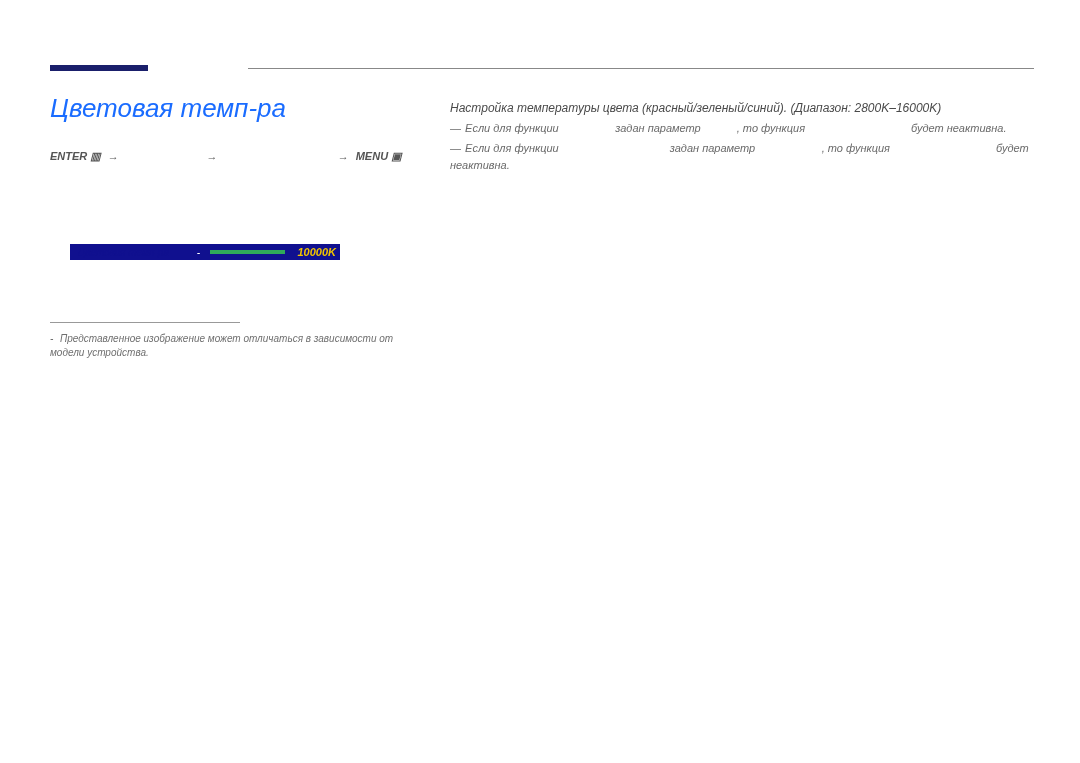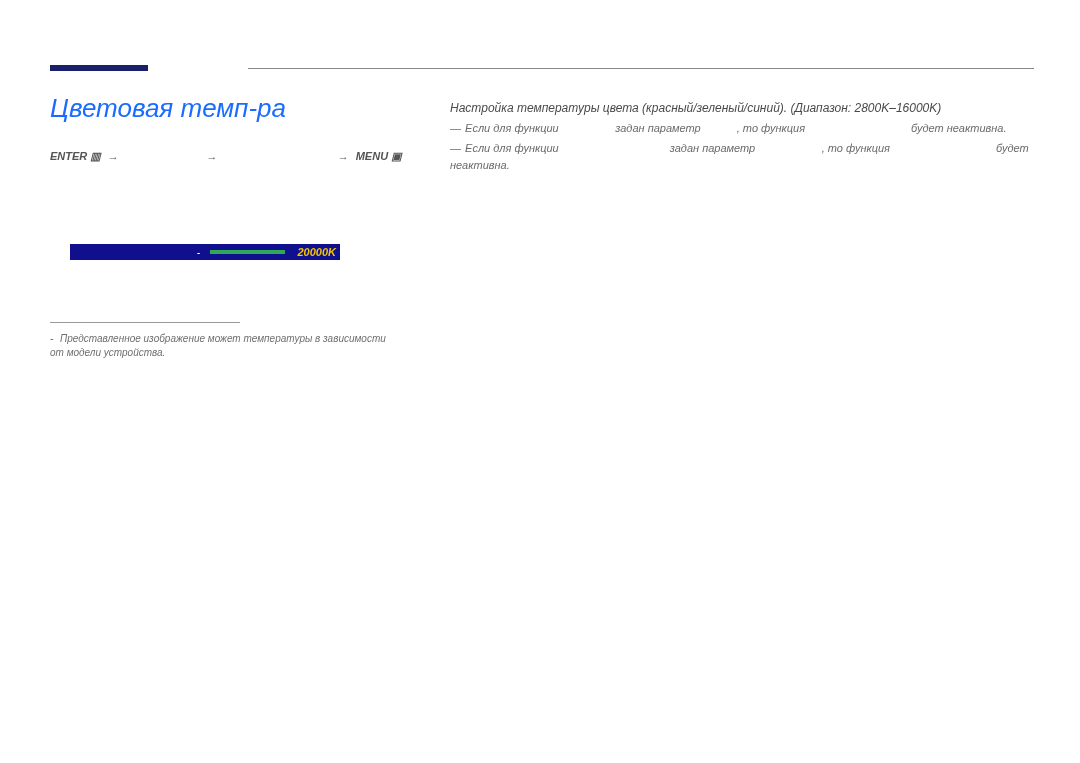--- a/index.html
+++ b/index.html
@@ -157,26 +157,26 @@
   <span>▣</span>
 </div>
 
 <div class="osd-box">
   <span class="osd-label" style="color:#10108f">Цветовая темп-ра</span>
   <span class="osd-minus">-</span>
   <div class="osd-track">
     <div class="osd-fill"></div>
   </div>
   <span class="osd-plus" style="color:#10108f">+</span>
-  <span class="osd-value">20000K</span>
+  <span class="osd-value">10000K</span>
 </div>
 
 <div class="footnote-rule"></div>
 <div class="footnote">
-  <span class="dash">-</span><span>Представленное изображение может температуры в зависимости от модели устройства.</span>
+  <span class="dash">-</span><span>Представленное изображение может отличаться в зависимости от модели устройства.</span>
 </div>
 
 <div class="desc-main">Настройка температуры цвета (красный/зеленый/синий). (Диапазон: 2800K–16000K)</div>
 
 <div class="note-row note1">
   <span class="note-bullet">―</span>
   <span>Если для функции </span>
   <span style="color:#fff">Оттенок</span>
   <span> задан параметр </span>
   <span style="color:#fff">Выкл.</span>

